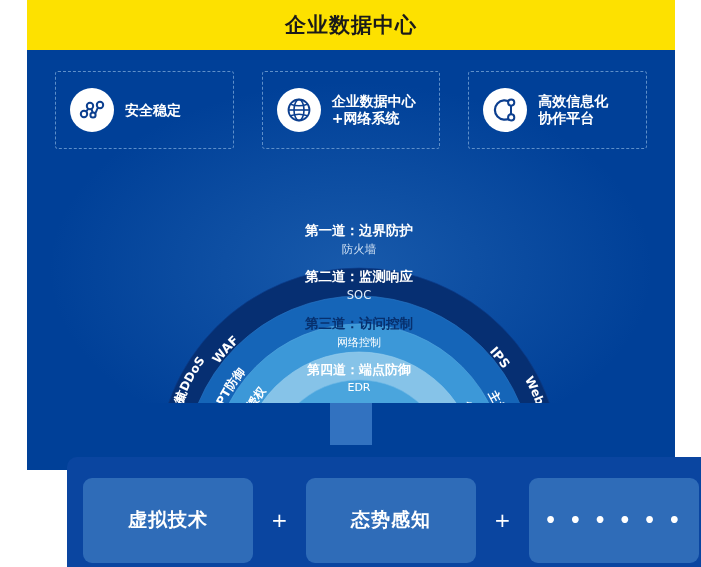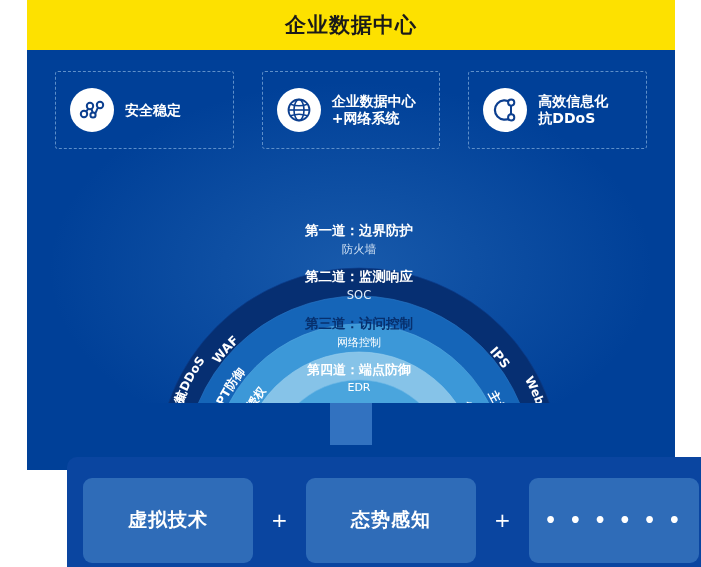--- a/index.html
+++ b/index.html
@@ -317,21 +317,21 @@
     <div class="feature-card">
       <div class="feature-icon">
         <svg width="26" height="26" viewBox="0 0 26 26">
           <path d="M 18.5 5.5 A 9.6 9.6 0 1 0 18.5 20.5" fill="none" stroke="#0c3f8f" stroke-width="2.2"></path>
           <line x1="19" y1="6.6" x2="19" y2="19.4" stroke="#0c3f8f" stroke-width="2"></line>
           <circle cx="19.2" cy="5.6" r="3.1" fill="#ffffff" stroke="#0c3f8f" stroke-width="2"></circle>
           <circle cx="19.2" cy="20.4" r="3.1" fill="#ffffff" stroke="#0c3f8f" stroke-width="2"></circle>
         </svg>
       </div>
       <div class="feature-label">高效信息化
-抗DDoS</div>
+协作平台</div>
     </div>
 
   </div>
 </div>
 
 <div id="connector"></div>
 
 <div id="bottom-panel">
   <div id="tech-row">
 

